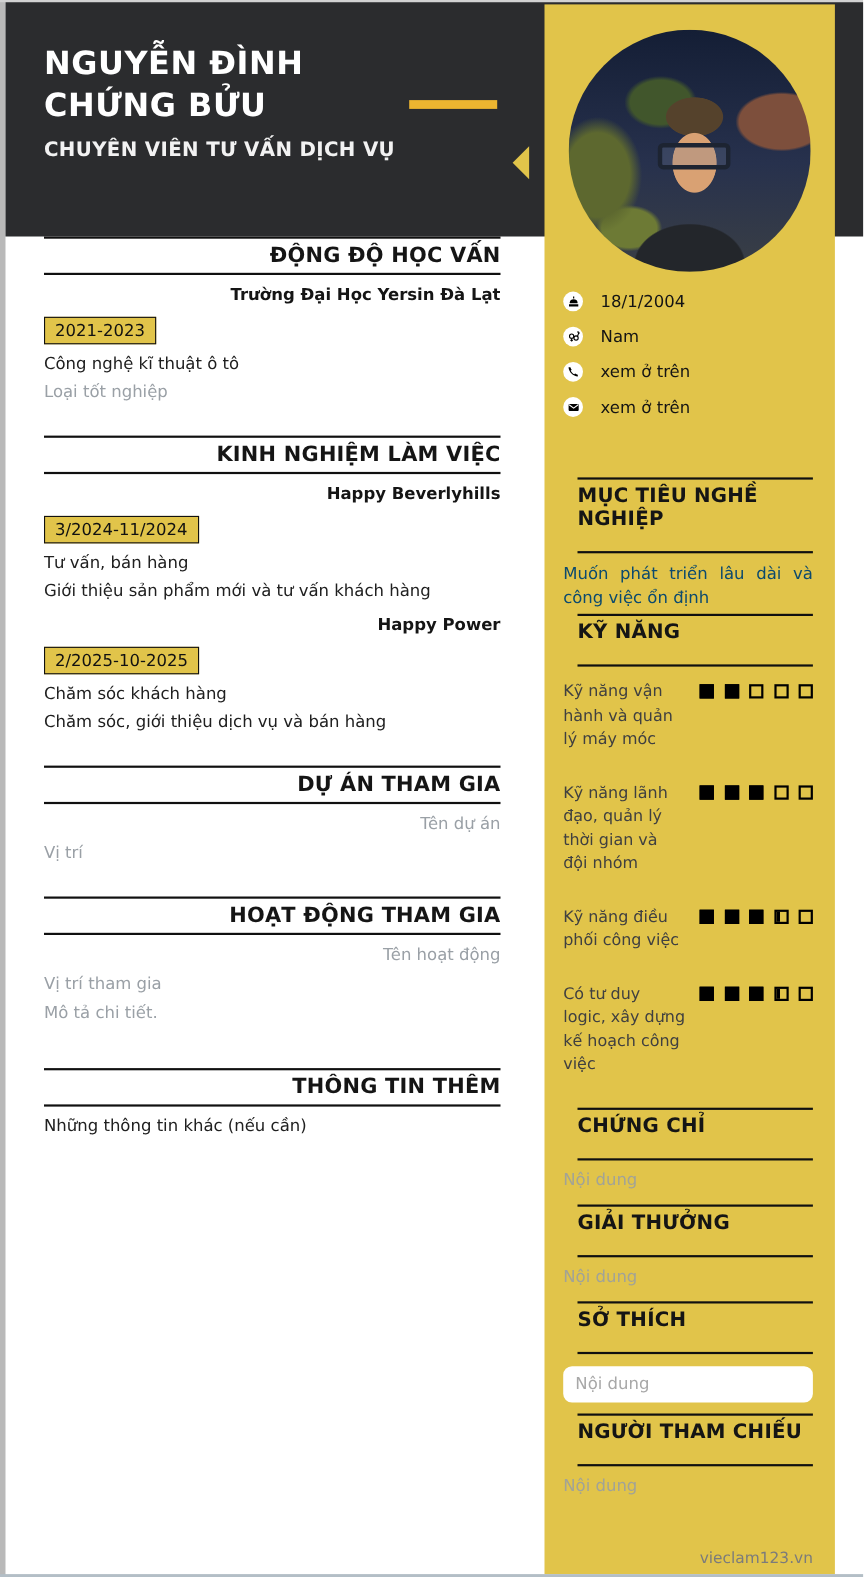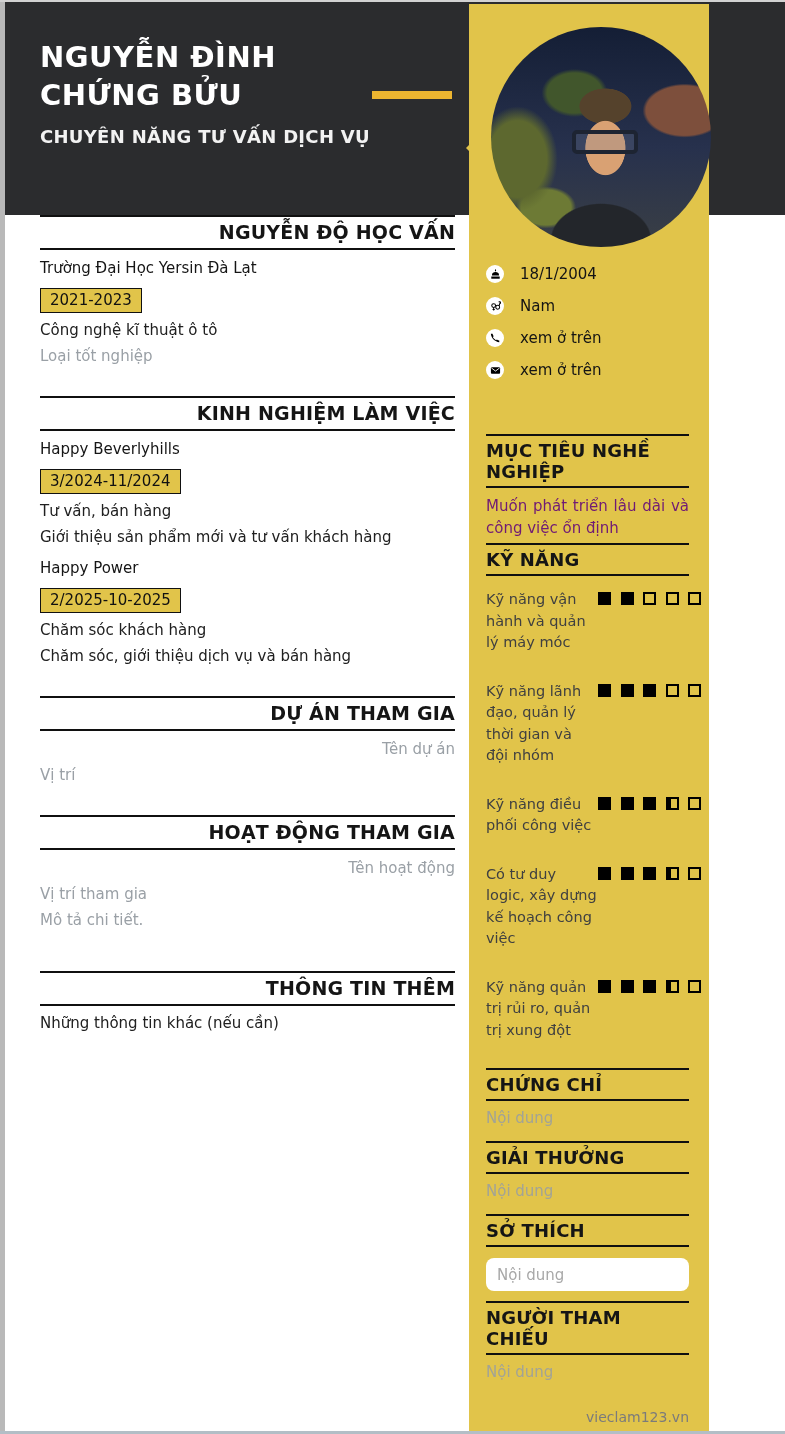--- a/index.html
+++ b/index.html
@@ -18,53 +18,53 @@
   .dark-header{position:absolute;left:5px;top:2px;right:0;height:213px;background:var(--dark);}
   .name{position:absolute;left:35px;top:36px;color:#fff;font-size:29px;font-weight:700;line-height:38px;letter-spacing:.5px;}
   .job-title{position:absolute;left:35px;top:124px;color:#f2f2f2;font-size:18px;font-weight:700;letter-spacing:.3px;}
   .accent-bar{position:absolute;left:367px;top:89px;width:80px;height:8px;background:var(--gold);}
 
   
   .left-col{position:absolute;left:40px;top:215px;width:415px;}
   .lsec{margin-bottom:0;}
   .lsec-head{border-top:2px solid var(--line);border-bottom:2.5px solid var(--line);
     padding:4px 0 5px;text-align:right;font-size:19px;font-weight:700;letter-spacing:.2px;}
-  .r-bold{font-size:15px;font-weight:400;text-align:left;margin-top:9px;}
+  .r-bold{font-size:15px;font-weight:700;text-align:right;margin-top:9px;}
   .badge{display:inline-block;background:var(--yellow);border:1.5px solid #111;
     padding:2px 9px 3px;font-size:15px;margin-top:11px;color:#111;}
   .txt{font-size:15px;margin-top:8px;color:#202020;}
   .ph{color:var(--gray);}
   .ph-r{font-size:15px;color:var(--gray);text-align:right;margin-top:9px;}
   .gap-lg{height:31px;}
   .gap-xl{height:42px;}
 
   
-  .yellow-col{position:absolute;left:469px;top:4px;width:240px;bottom:3px;background:var(--yellow);}
+  .yellow-col{position:absolute;left:495px;top:4px;width:264px;bottom:3px;background:var(--yellow);}
   .side-arrow{position:absolute;left:466px;top:133px;width:0;height:0;
     border-top:15px solid transparent;border-bottom:15px solid transparent;border-right:15px solid var(--yellow);}
   .photo{position:absolute;left:22px;top:23px;width:220px;height:220px;border-radius:50%;overflow:hidden;
     background:
       radial-gradient(ellipse 34px 46px at 52% 55%, #d9a173 58%, rgba(0,0,0,0) 60%),
       radial-gradient(ellipse 44px 30px at 52% 36%, #55422c 58%, rgba(0,0,0,0) 60%),
       radial-gradient(ellipse 82px 60px at 50% 97%, #23262b 60%, rgba(0,0,0,0) 62%),
       radial-gradient(ellipse 70px 45px at 88% 38%, #7d4f3c 55%, rgba(0,0,0,0) 60%),
       radial-gradient(ellipse 65px 85px at 12% 60%, #5d682f 45%, rgba(0,0,0,0) 62%),
       radial-gradient(ellipse 55px 40px at 38% 30%, #41562c 50%, rgba(0,0,0,0) 60%),
       radial-gradient(ellipse 50px 35px at 25% 82%, #6d7a35 50%, rgba(0,0,0,0) 60%),
       linear-gradient(180deg,#141e35 0%,#27314d 55%,#3a3f45 100%);}
   .photo::after{content:"";position:absolute;left:50%;top:47%;width:58px;height:16px;margin-left:-29px;
     border:4px solid #1d2432;border-radius:5px;background:rgba(120,130,160,.25);}
   .side-inner{position:absolute;left:17px;right:20px;top:254px;}
   .info-row{display:flex;align-items:center;height:32px;}
   .info-ic{width:18px;height:18px;border-radius:50%;background:#fff;display:flex;align-items:center;justify-content:center;flex:0 0 18px;}
   .info-ic svg{display:block;}
   .info-val{font-size:15px;margin-left:16px;color:#141414;}
   .ysec-head{border-top:2px solid var(--line);border-bottom:2px solid var(--line);
-    padding:4px 0 4px;font-size:18px;font-weight:700;letter-spacing:.2px;}
-  .obj-text{font-size:15px;line-height:22px;margin-top:7px;text-align:justify;color:#701a75;}
+    padding:4px 0 19px;font-size:18px;font-weight:700;letter-spacing:.2px;margin-left:13px;}
+  .obj-text{font-size:15px;line-height:22px;margin-top:7px;text-align:justify;color:#0c4a6e;}
   .skill{display:flex;margin-bottom:27px;}
   .skill-label{flex:0 0 112px;font-size:14.5px;line-height:21.5px;color:#404040;}
   .skill-boxes{display:flex;gap:9.5px;margin-left:auto;margin-top:3px;}
   .sq{width:13px;height:13px;border:2px solid #000;background:transparent;display:inline-block;}
   .sq.fill{background:#000;}
   .sq.part{background:linear-gradient(90deg,#000 38%,rgba(0,0,0,0) 38%);}
   .side-ph{font-size:15px;color:#a2a396;margin-top:8px;}
   .hobby-input{display:block;width:100%;height:33px;margin-top:11px;border:none;border-radius:8px;
     background:#fff;font-family:inherit;font-size:15px;padding:0 11px;color:#222;outline:none;}
   .hobby-input::placeholder{color:#a8a8a8;}
@@ -76,28 +76,28 @@
 
 <div class="page">
   <div class="edge-left"></div>
   <div class="edge-top"></div>
 
   <div class="dark-header">
     <div class="name">
       <div>NGUYỄN ĐÌNH</div>
       <div>CHỨNG BỬU</div>
     </div>
-    <div class="job-title">CHUYÊN NĂNG TƯ VẤN DỊCH VỤ</div>
+    <div class="job-title">CHUYÊN VIÊN TƯ VẤN DỊCH VỤ</div>
     <div class="accent-bar"></div>
   </div>
 
   <div class="left-col">
 
     <div class="lsec">
-      <div class="lsec-head">NGUYỄN ĐỘ HỌC VẤN</div>
+      <div class="lsec-head">ĐỘNG ĐỘ HỌC VẤN</div>
       <div class="r-bold">Trường Đại Học Yersin Đà Lạt</div>
       <div><span class="badge">2021-2023</span></div>
       <div class="txt">Công nghệ kĩ thuật ô tô</div>
       <div class="txt ph">Loại tốt nghiệp</div>
       <div class="gap-lg"></div>
     </div>
 
     <div class="lsec">
       <div class="lsec-head">KINH NGHIỆM LÀM VIỆC</div>
       <div>
@@ -224,30 +224,20 @@
           <div class="skill">
             <div class="skill-label">Có tư duy logic, xây dựng kế hoạch công việc</div>
             <div class="skill-boxes">
                 <span class="sq fill"></span>
                 <span class="sq fill"></span>
                 <span class="sq fill"></span>
                 <span class="sq part"></span>
                 <span class="sq"></span>
               </div>
           </div>
-          <div class="skill">
-            <div class="skill-label">Kỹ năng quản trị rủi ro, quản trị xung đột</div>
-            <div class="skill-boxes">
-                <span class="sq fill"></span>
-                <span class="sq fill"></span>
-                <span class="sq fill"></span>
-                <span class="sq part"></span>
-                <span class="sq"></span>
-              </div>
-          </div>
         </div>
       </div>
 
       <div>
         <div class="ysec-head">CHỨNG CHỈ</div>
         <div class="side-ph">Nội dung</div>
       </div>
 
       <div class="mt14">
         <div class="ysec-head">GIẢI THƯỞNG</div>

